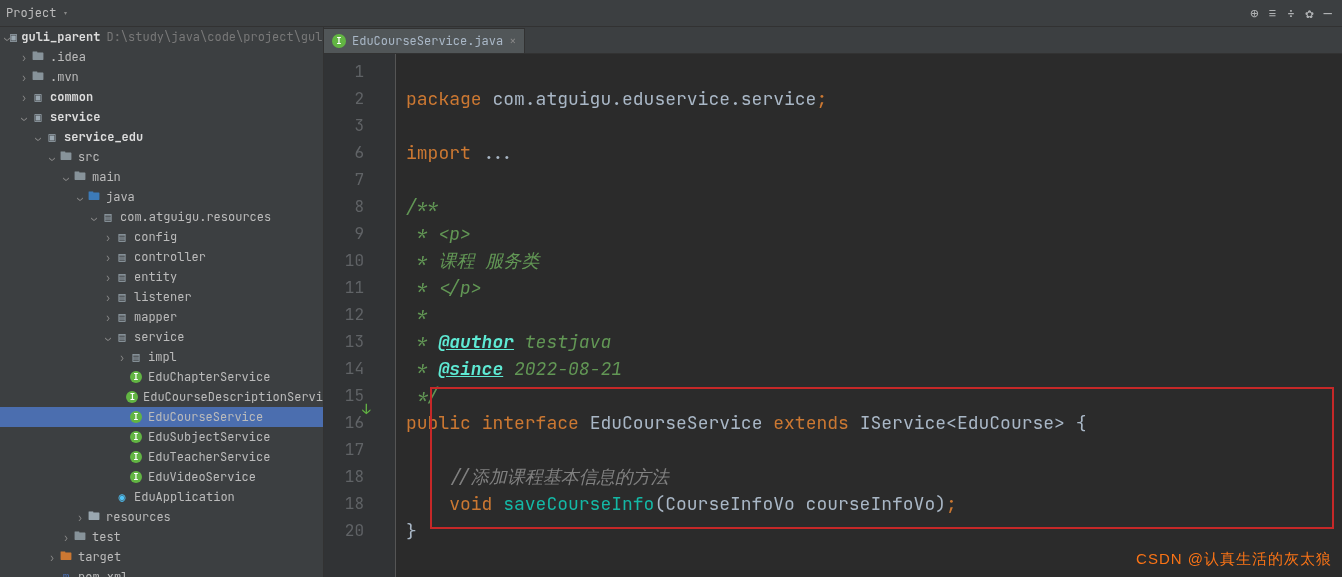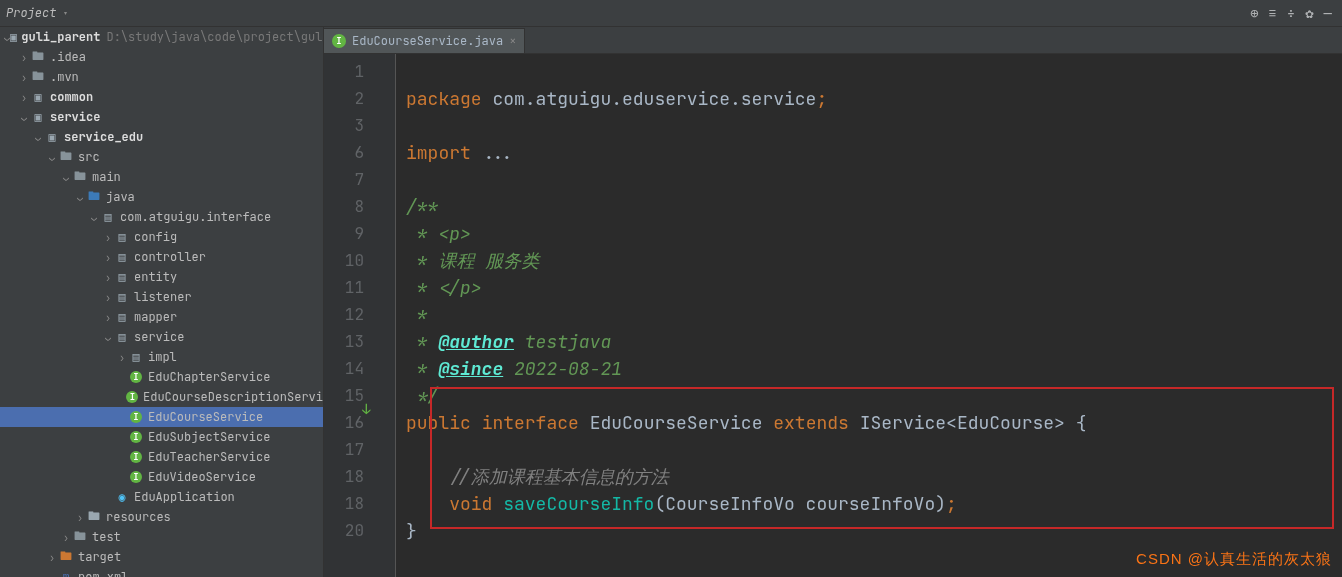--- a/index.html
+++ b/index.html
@@ -1,18 +1,18 @@
 <!DOCTYPE html>
 <html><head>
 <meta charset="utf-8">
 <style>
 * { margin: 0; padding: 0; box-sizing: border-box; font-family: "JetBrains Mono", "Consolas", monospace; }
 body { background: #2b2b2b; color: #a9b7c6; width: 1342px; height: 577px; overflow: hidden; display: flex; flex-direction: column; }
 .toolbar { height: 27px; background: #3c3f41; border-bottom: 1px solid #323232; display: flex; align-items: center; padding: 0 6px; }
-.toolbar-left { display: flex; align-items: center; gap: 4px; font-style: italic; }
+.toolbar-left { display: flex; align-items: center; gap: 4px; }
 .project-label { color: #bbbbbb; font-size: 12px; }
 .dropdown-arrow { color: #888; font-size: 10px; margin-left: 2px; }
 .toolbar-right { display: flex; align-items: center; gap: 10px; margin-left: auto; padding-right: 4px; }
 .toolbar-icon { color: #afb1b3; font-size: 14px; cursor: pointer; }
 .main { flex: 1; display: flex; overflow: hidden; }
 .sidebar { width: 324px; background: #3c3f41; border-right: 1px solid #323232; overflow-y: auto; font-size: 12px; }
 .tree-row { display: flex; align-items: center; height: 20px; padding-left: 4px; white-space: nowrap; cursor: pointer; }
 .tree-row.selected { background: #4b6eaf; color: #fff; }
 .chevron { width: 12px; color: #888; font-size: 10px; display: inline-block; text-align: center; }
 .chevron.empty { visibility: hidden; }
@@ -103,21 +103,21 @@
         <span class="node-label ">main</span>
       </div>
       <div class="tree-row" style="padding-left: 74px;">
         <span class="chevron ">⌄</span>
         <span class="node-icon" style="color:#3c7ab7">🖿</span>
         <span class="node-label ">java</span>
       </div>
       <div class="tree-row" style="padding-left: 88px;">
         <span class="chevron ">⌄</span>
         <span class="node-icon" style="color:#9aa7b0">▤</span>
-        <span class="node-label ">com.atguigu.interface</span>
+        <span class="node-label ">com.atguigu.resources</span>
       </div>
       <div class="tree-row" style="padding-left: 102px;">
         <span class="chevron ">›</span>
         <span class="node-icon" style="color:#9aa7b0">▤</span>
         <span class="node-label ">config</span>
       </div>
       <div class="tree-row" style="padding-left: 102px;">
         <span class="chevron ">›</span>
         <span class="node-icon" style="color:#9aa7b0">▤</span>
         <span class="node-label ">controller</span>

